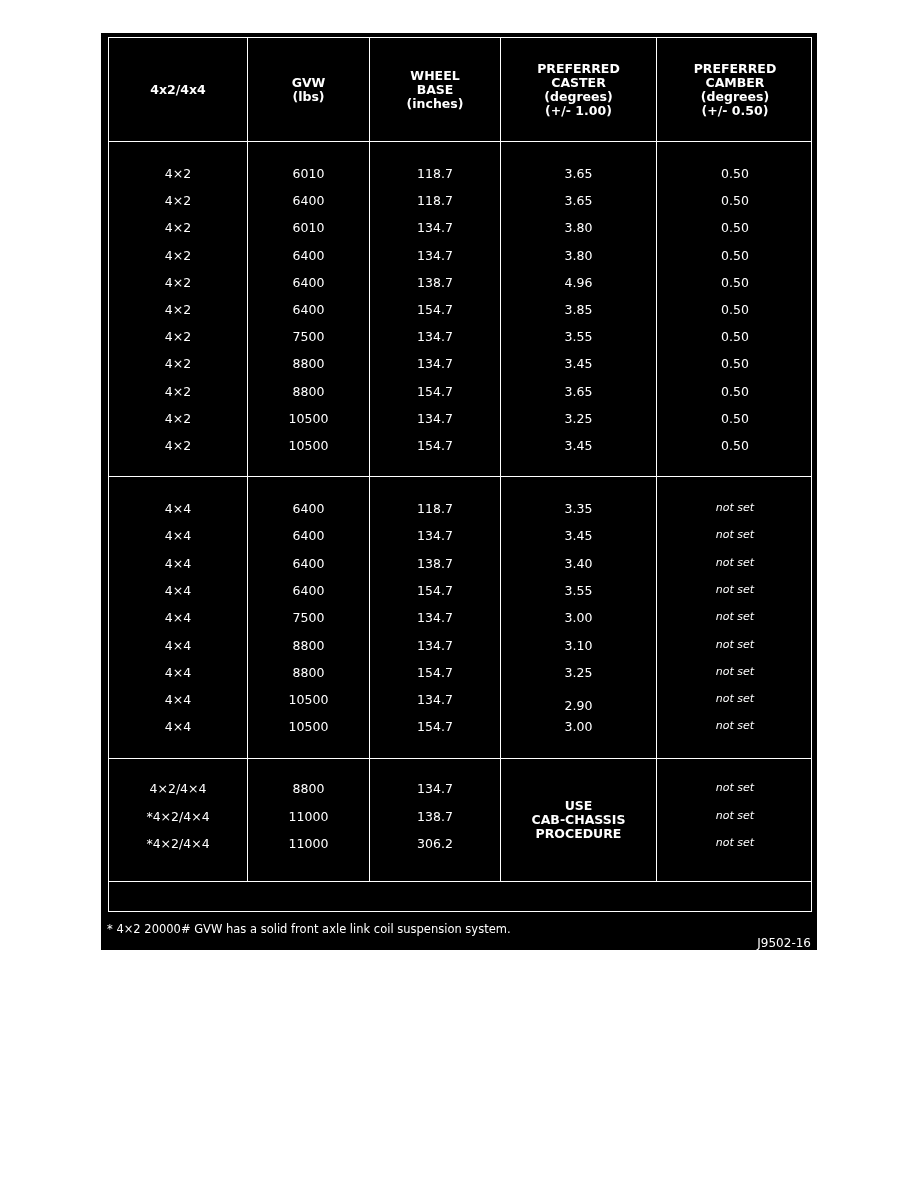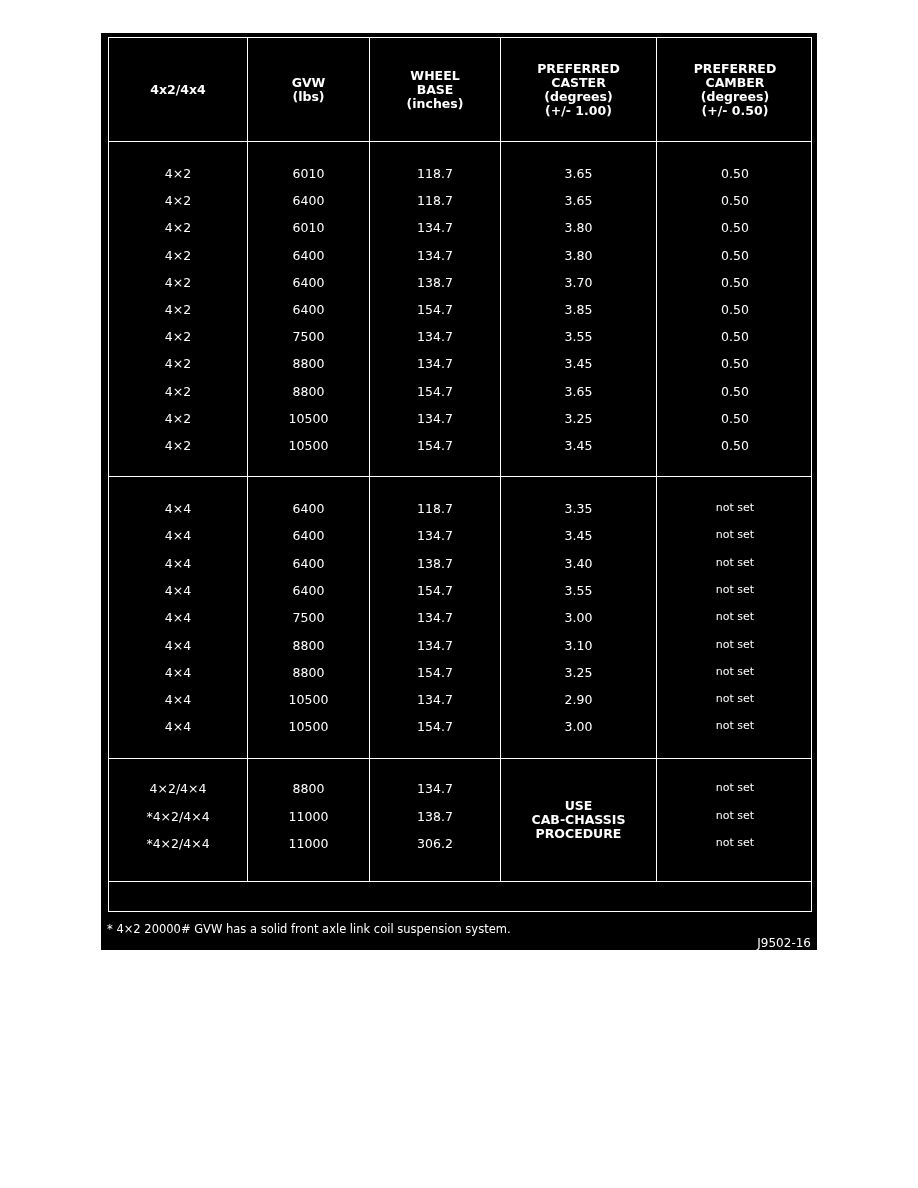--- a/index.html
+++ b/index.html
@@ -7,21 +7,21 @@
          font-family:"DejaVu Sans", sans-serif; color:#fff; }
   .panel { position:absolute; left:101px; top:33px; width:716px; height:917px; background:#000; }
   .tbl { position:absolute; left:7px; top:4px; width:704px; height:875px;
          border:1.5px solid #fff; box-sizing:border-box; }
   .row-block { position:absolute; left:0; width:100%; border-bottom:1.5px solid #fff; box-sizing:border-box; }
   .col { position:absolute; top:0; height:100%; box-sizing:border-box; }
   .col.div { border-right:1.5px solid #fff; }
   .hdr { display:flex; align-items:center; justify-content:center; text-align:center;
          font-weight:bold; font-size:12.5px; line-height:14px; }
   .cell { position:absolute; left:0; width:100%; text-align:center; font-size:12.5px; }
-  .small { font-size:11px; }
+  .small { font-size:11px;font-style:italic; }
   .merged { display:flex; align-items:center; justify-content:center; text-align:center;
             font-size:12.5px; line-height:14px; }
   .toe { position:absolute; left:0; top:845px; width:100%; height:30px;
          display:flex; align-items:center; justify-content:center; font-size:12px; }
   .foot { position:absolute; left:6px; top:889px; font-size:11.5px; }
   .figid { position:absolute; right:6px; top:903px; font-size:12px; }
 </style>
 </head>
 <body>
 
@@ -101,21 +101,21 @@
           <div class="cell" style="top: 214.4px;">134.7</div>
           <div class="cell" style="top: 241.6px;">154.7</div>
           <div class="cell" style="top: 268.8px;">134.7</div>
           <div class="cell" style="top: 296px;">154.7</div>
         </div>
         <div class="col div" style="left: 392px; width: 156px;">
           <div class="cell" style="top: 24px;">3.65</div>
           <div class="cell" style="top: 51.2px;">3.65</div>
           <div class="cell" style="top: 78.4px;">3.80</div>
           <div class="cell" style="top: 105.6px;">3.80</div>
-          <div class="cell" style="top: 132.8px;">3.70</div>
+          <div class="cell" style="top: 132.8px;">4.96</div>
           <div class="cell" style="top: 160px;">3.85</div>
           <div class="cell" style="top: 187.2px;">3.55</div>
           <div class="cell" style="top: 214.4px;">3.45</div>
           <div class="cell" style="top: 241.6px;">3.65</div>
           <div class="cell" style="top: 268.8px;">3.25</div>
           <div class="cell" style="top: 296px;">3.45</div>
         </div>
         <div class="col" style="left: 548px; width: 156px;">
           <div class="cell" style="top: 24px;">0.50</div>
           <div class="cell" style="top: 51.2px;">0.50</div>
@@ -165,21 +165,21 @@
           <div class="cell" style="top: 242.4px;">154.7</div>
         </div>
         <div class="col div" style="left: 392px; width: 156px;">
           <div class="cell" style="top: 24px;">3.35</div>
           <div class="cell" style="top: 51.3px;">3.45</div>
           <div class="cell" style="top: 78.6px;">3.40</div>
           <div class="cell" style="top: 105.9px;">3.55</div>
           <div class="cell" style="top: 133.2px;">3.00</div>
           <div class="cell" style="top: 160.5px;">3.10</div>
           <div class="cell" style="top: 187.8px;">3.25</div>
-          <div class="cell" style="top: 215px;">2.90</div>
+          <div class="cell" style="top: 221px;">2.90</div>
           <div class="cell" style="top: 242.4px;">3.00</div>
         </div>
         <div class="col" style="left: 548px; width: 156px;">
           <div class="cell small" style="top: 24px;">not set</div>
           <div class="cell small" style="top: 51.3px;">not set</div>
           <div class="cell small" style="top: 78.6px;">not set</div>
           <div class="cell small" style="top: 105.9px;">not set</div>
           <div class="cell small" style="top: 133.2px;">not set</div>
           <div class="cell small" style="top: 160.5px;">not set</div>
           <div class="cell small" style="top: 187.8px;">not set</div>

